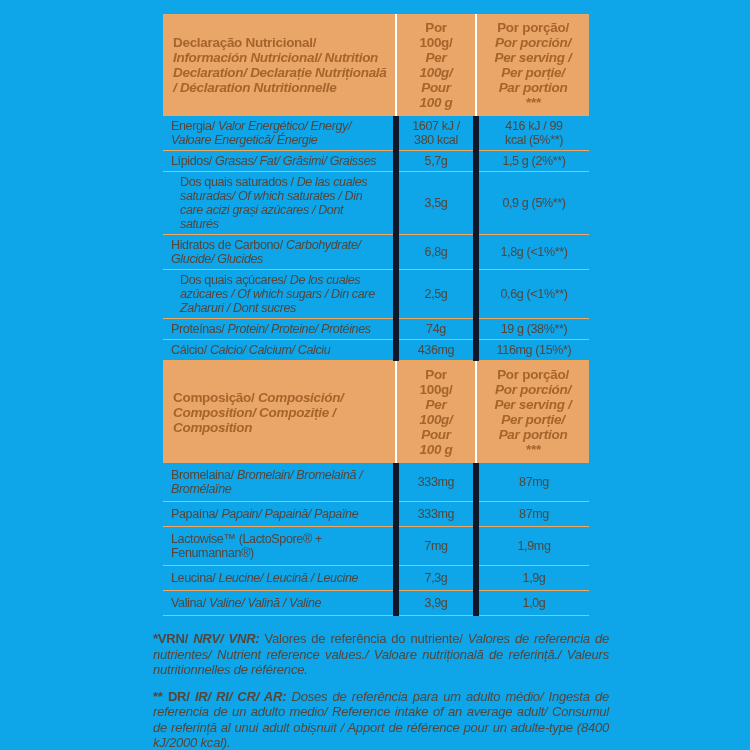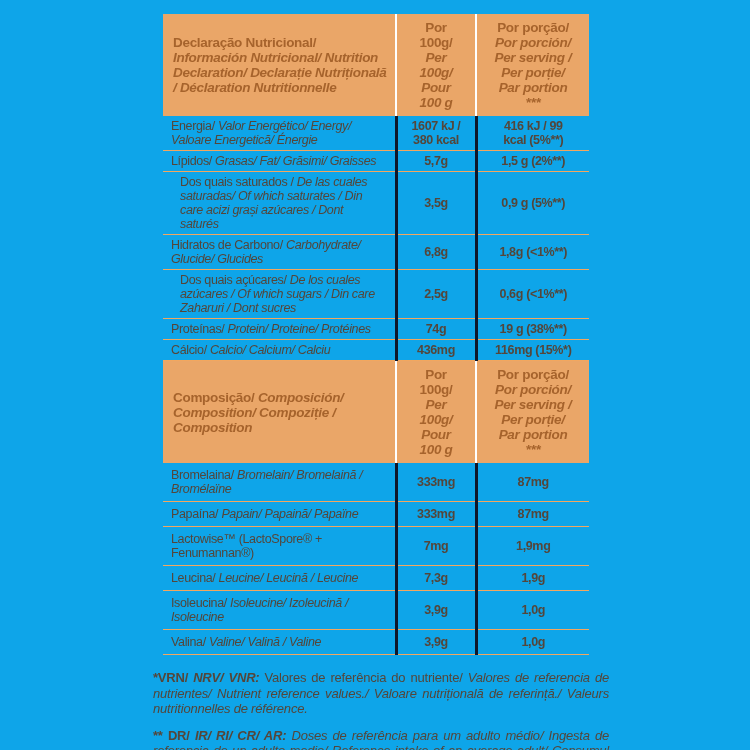--- a/index.html
+++ b/index.html
@@ -13,21 +13,21 @@
     border-collapse:collapse;table-layout:fixed;width:426px;margin-left:10px;
   }
   col.w1{width:233px} col.w2{width:80px} col.w3{width:113px}
 
   td{
     border-bottom:1px solid #F2A75F;
     vertical-align:middle;
     font-size:12.5px;line-height:14px;letter-spacing:-0.35px;
     padding:3px 13px;color:#54463A;
   }
-  td+td{border-left:3px solid #0f172a;text-align:center;font-weight:bold;}
+  td+td{border-left:6px solid #0f172a;text-align:center;}
   td.c1{text-align:left;padding-left:8px;}
 
   tr.hdr td{
     background:#EAA668;color:#A6632C;
     font-weight:bold;font-size:13.5px;line-height:15px;letter-spacing:-0.3px;
     border-bottom:none;padding-top:6px;padding-bottom:6px;
   }
   tr.hdr td+td{border-left:2px solid #ffffff;}
   tr.hdr td.c1{padding-left:10px;padding-right:6px;}
 
@@ -201,28 +201,20 @@
 
       <tr class="comp">
         <td class="c1">
           <span class="up">Leucina/</span>
           <span class="i">Leucine/ Leucină / Leucine</span>
         </td>
         <td class="c2"><span>7,3g</span></td>
         <td class="c3"><span>1,9g</span></td>
       </tr>
 
-      <tr class="comp">
-        <td class="c1">
-          <span class="up">Isoleucina/</span>
-          <span class="i">Isoleucine/ Izoleucină / Isoleucine</span>
-        </td>
-        <td class="c2"><span>3,9g</span></td>
-        <td class="c3"><span>1,0g</span></td>
-      </tr>
 
       <tr class="comp">
         <td class="c1">
           <span class="up">Valina/</span>
           <span class="i">Valine/ Valină / Valine</span>
         </td>
         <td class="c2"><span>3,9g</span></td>
         <td class="c3"><span>1,0g</span></td>
       </tr>
     </tbody>

